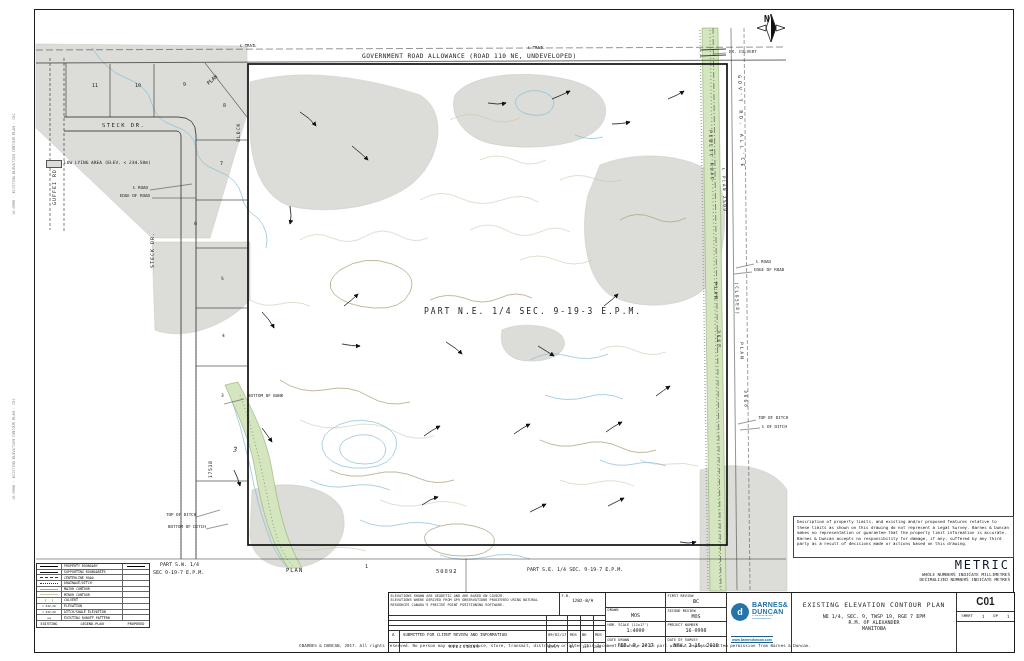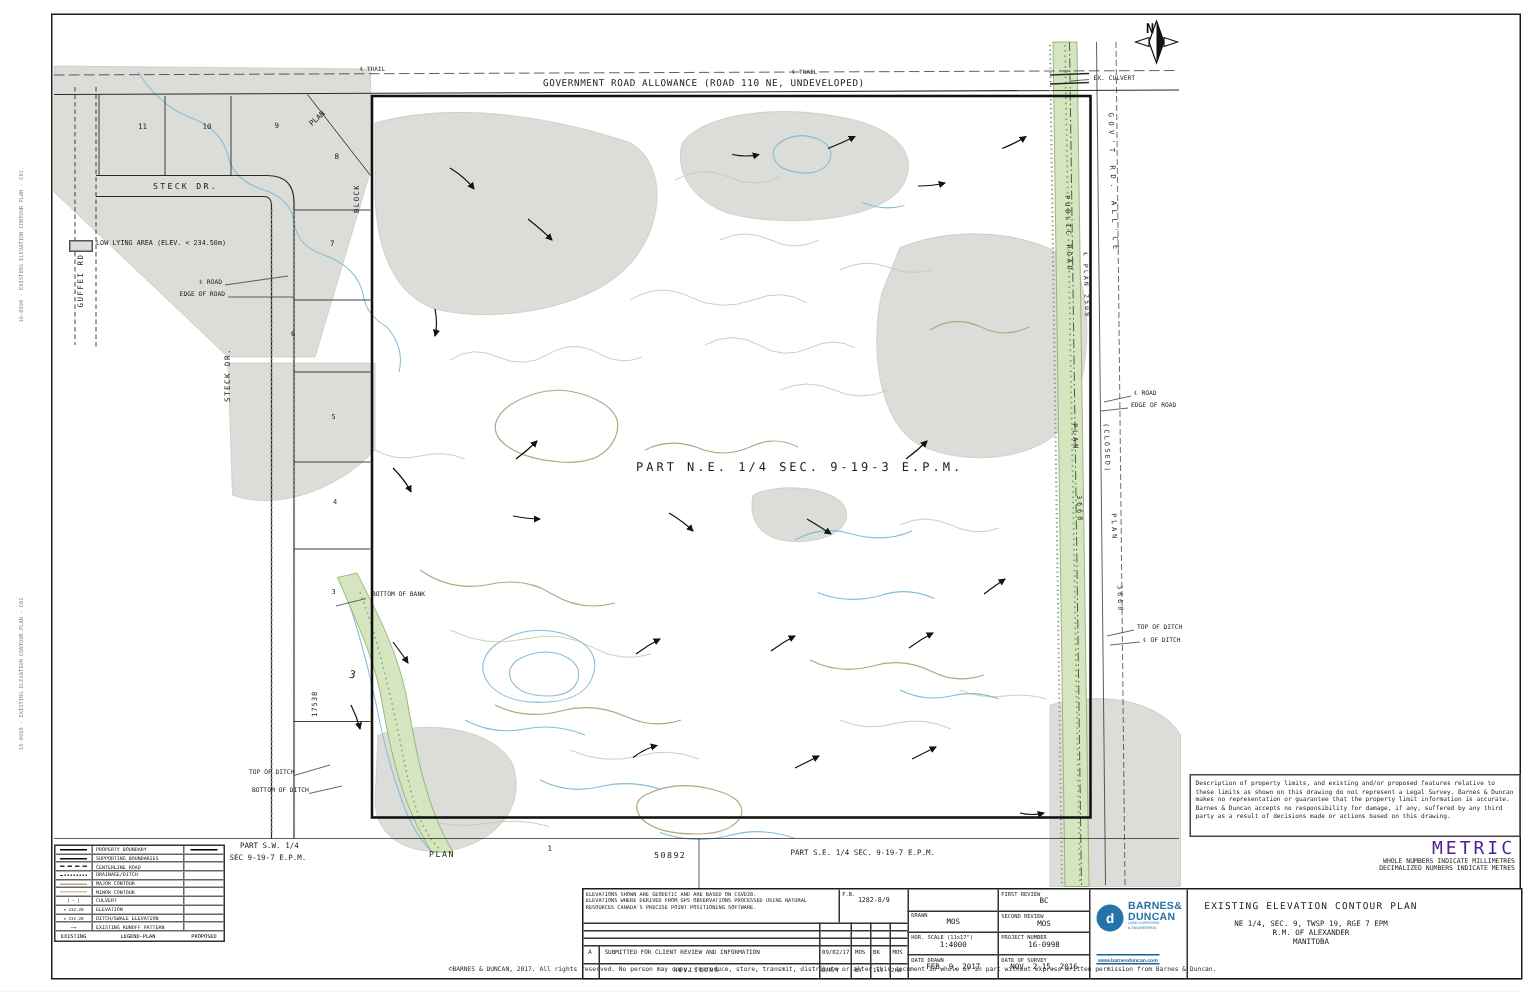--- a/index.html
+++ b/index.html
@@ -13,21 +13,21 @@
   .rotN90{transform:rotate(-90deg);transform-origin:0 0;}
   .rotdiag{transform:rotate(-42deg);transform-origin:0 0;}
   .right{text-align:right;}
   
   #notes-panel{position:absolute;left:787px;top:9px;width:226px;height:583px;background:#fff;
                border-left:1px solid #1c1c1c;z-index:2;}
   #disclaimer{position:absolute;left:793px;top:516px;width:213px;height:36px;border:0.8px solid #444;
               font-size:4.1px;line-height:1.35;padding:2px 3px;color:#222;z-index:3;
               font-family:"DejaVu Sans Mono",monospace;}
   #metric{position:absolute;right:14px;top:558px;text-align:right;z-index:3;}
-  #metric .m-title{font-size:12px;letter-spacing:2px;color:#4c1d95;font-family:"DejaVu Sans Mono",monospace;}
+  #metric .m-title{font-size:12px;letter-spacing:2px;color:#0f172a;font-family:"DejaVu Sans Mono",monospace;}
   #metric .m-line{font-size:4.3px;color:#222;font-family:"DejaVu Sans Mono",monospace;}
   
   #legend{position:absolute;left:36px;top:563px;width:112px;z-index:3;border:0.8px solid #333;background:#fff;}
   .lg-row{display:flex;height:4.7px;border-bottom:0.5px solid #666;align-items:center;}
   .lg-sym{width:24px;height:100%;position:relative;border-right:0.5px solid #666;display:flex;align-items:center;justify-content:center;}
   .lg-name{flex:1;font-size:3.3px;padding-left:2px;color:#111;}
   .lg-prop{width:26px;height:100%;border-left:0.5px solid #666;display:flex;align-items:center;justify-content:center;}
   .lg-head{display:flex;height:6px;align-items:center;font-size:3.5px;}
   .lg-head span{display:block;text-align:center;}
   .sline{display:block;width:18px;border-top:0.7px solid #111;}
@@ -427,19 +427,29 @@
       <div class="logo-url" style="position:absolute;left:4px;top:42px;">www.barnesduncan.com</div>
     </div>
 
     <div class="tb-cell" style="left:402px;top:0;width:165px;height:59px;">
       <div class="lbl" style="position:static;text-align:center;margin-top:8px;font-size:6.3px;letter-spacing:0.8px;">EXISTING ELEVATION CONTOUR PLAN</div>
       <div class="lbl" style="position:static;text-align:center;margin-top:6px;font-size:5px;">NE 1/4, SEC. 9, TWSP 19, RGE 7 EPM</div>
       <div class="lbl" style="position:static;text-align:center;font-size:5px;">R.M. OF ALEXANDER</div>
       <div class="lbl" style="position:static;text-align:center;font-size:5px;">MANITOBA</div>
     </div>
 
+    <div class="tb-cell" style="left:567px;top:0;width:58px;height:59px;">
+      <div class="lbl" style="position:static;text-align:center;margin-top:3px;font-size:10px;font-weight:bold;font-family:'Liberation Sans',sans-serif;">C01</div>
+      <div style="border-top:0.6px solid #333;margin-top:3px;display:flex;justify-content:space-around;padding-top:2px;">
+        <span class="lbl" style="position:static;font-size:3.8px;">SHEET</span>
+        <span class="lbl" style="position:static;font-size:4.5px;">1</span>
+        <span class="lbl" style="position:static;font-size:3.8px;">OF</span>
+        <span class="lbl" style="position:static;font-size:4.5px;">1</span>
+      </div>
+      <div style="border-top:0.6px solid #333;margin-top:2px;height:20px;"></div>
+    </div>
   </div>
 
   <div id="copyright">©BARNES &amp; DUNCAN, 2017.  All rights reserved.  No person may copy, reproduce, store, transmit, distribute or alter this document in whole or in part without express written permission from Barnes &amp; Duncan.</div>
 
   <div class="stamp rotN90" style="left:12px;top:215px;">16-0998 - EXISTING ELEVATION CONTOUR PLAN - C01</div>
   <div class="stamp rotN90" style="left:12px;top:500px;">16-0998 - EXISTING ELEVATION CONTOUR PLAN - C01</div>
 </div>
 
 </body></html>

